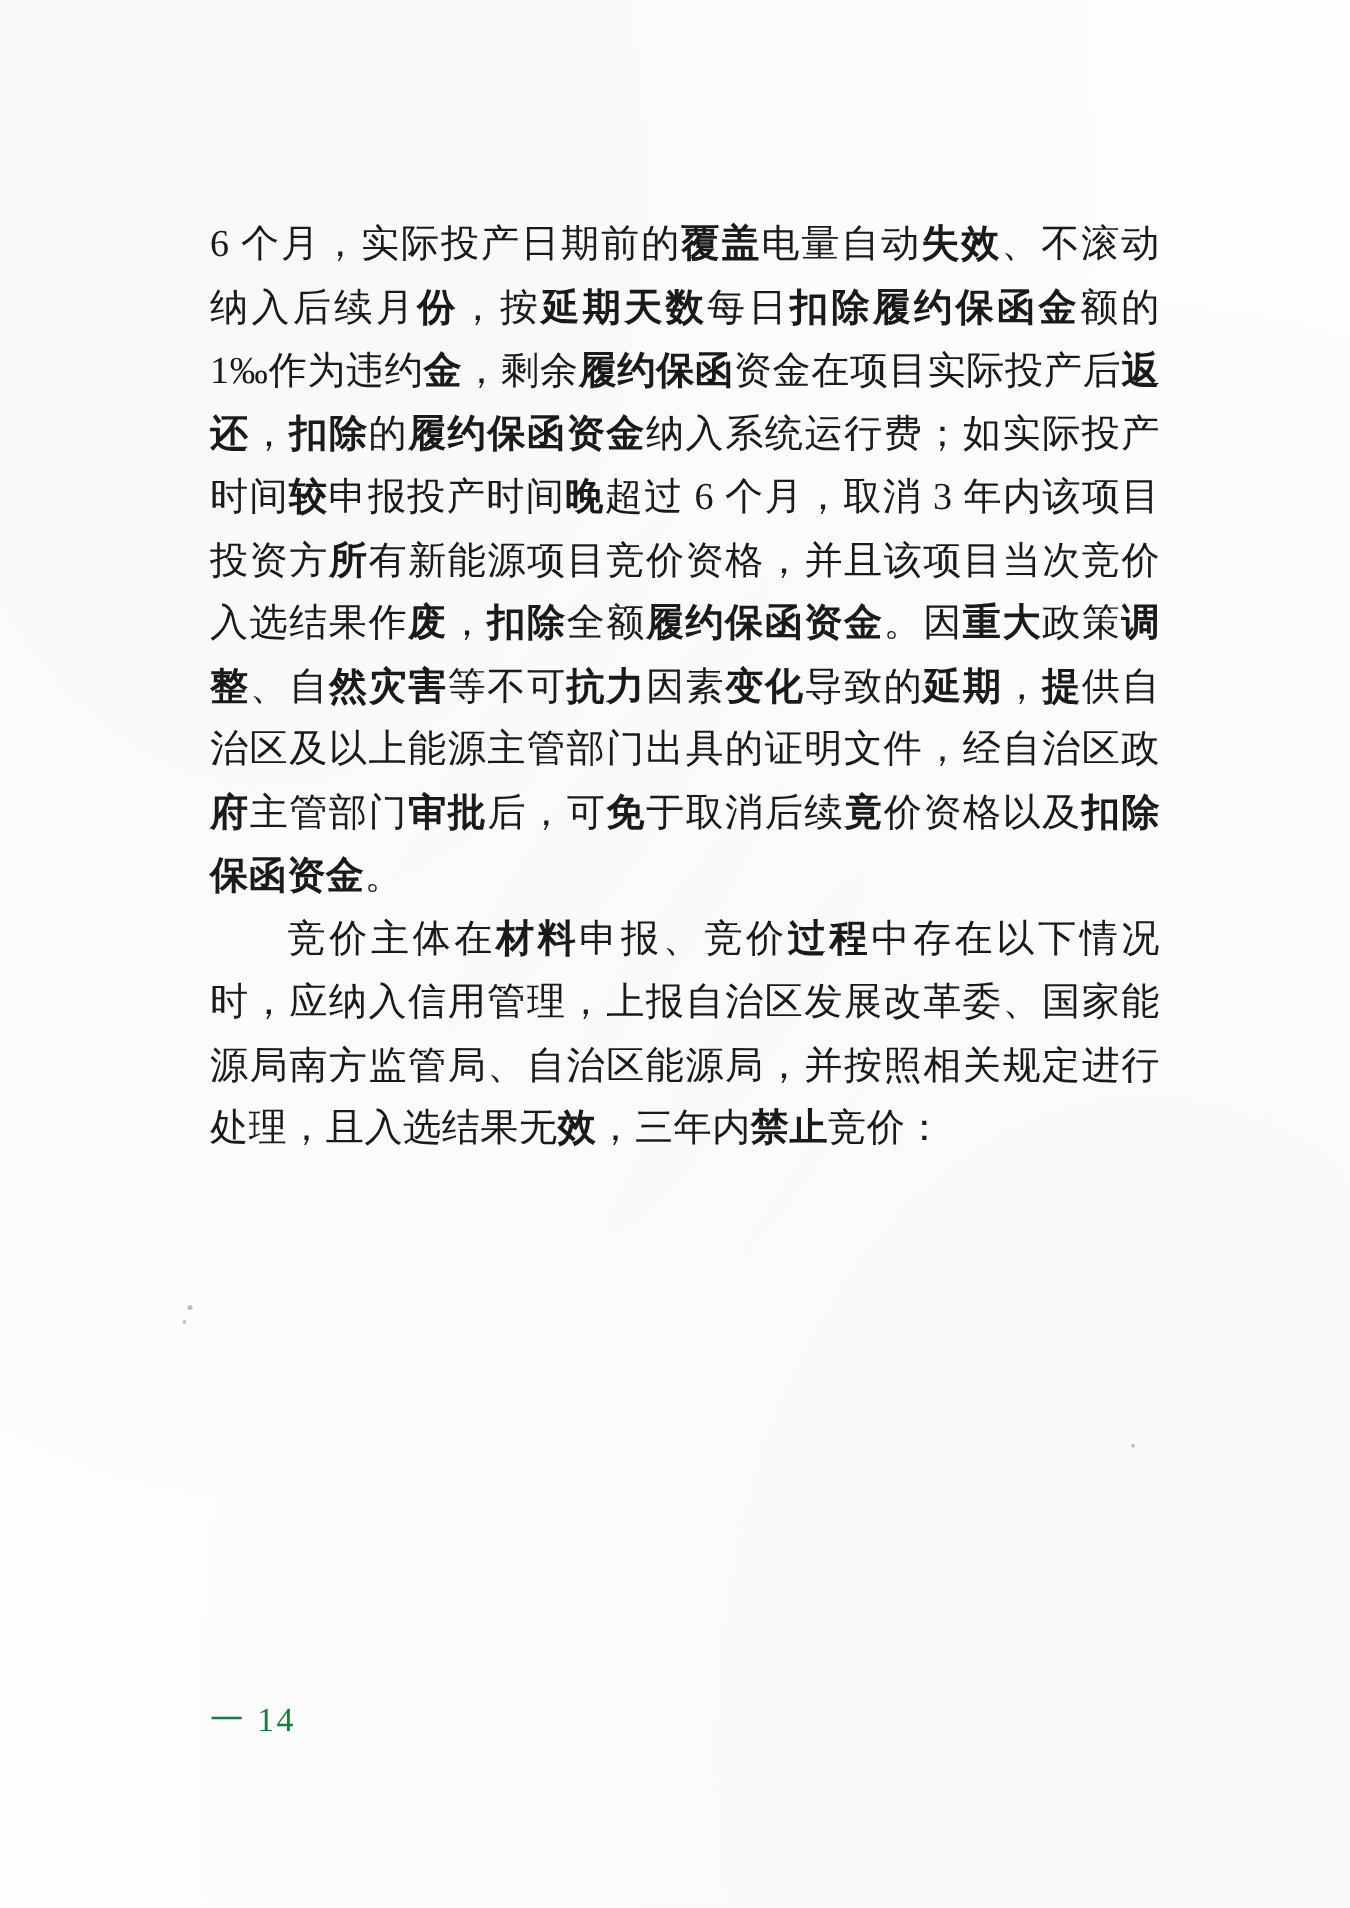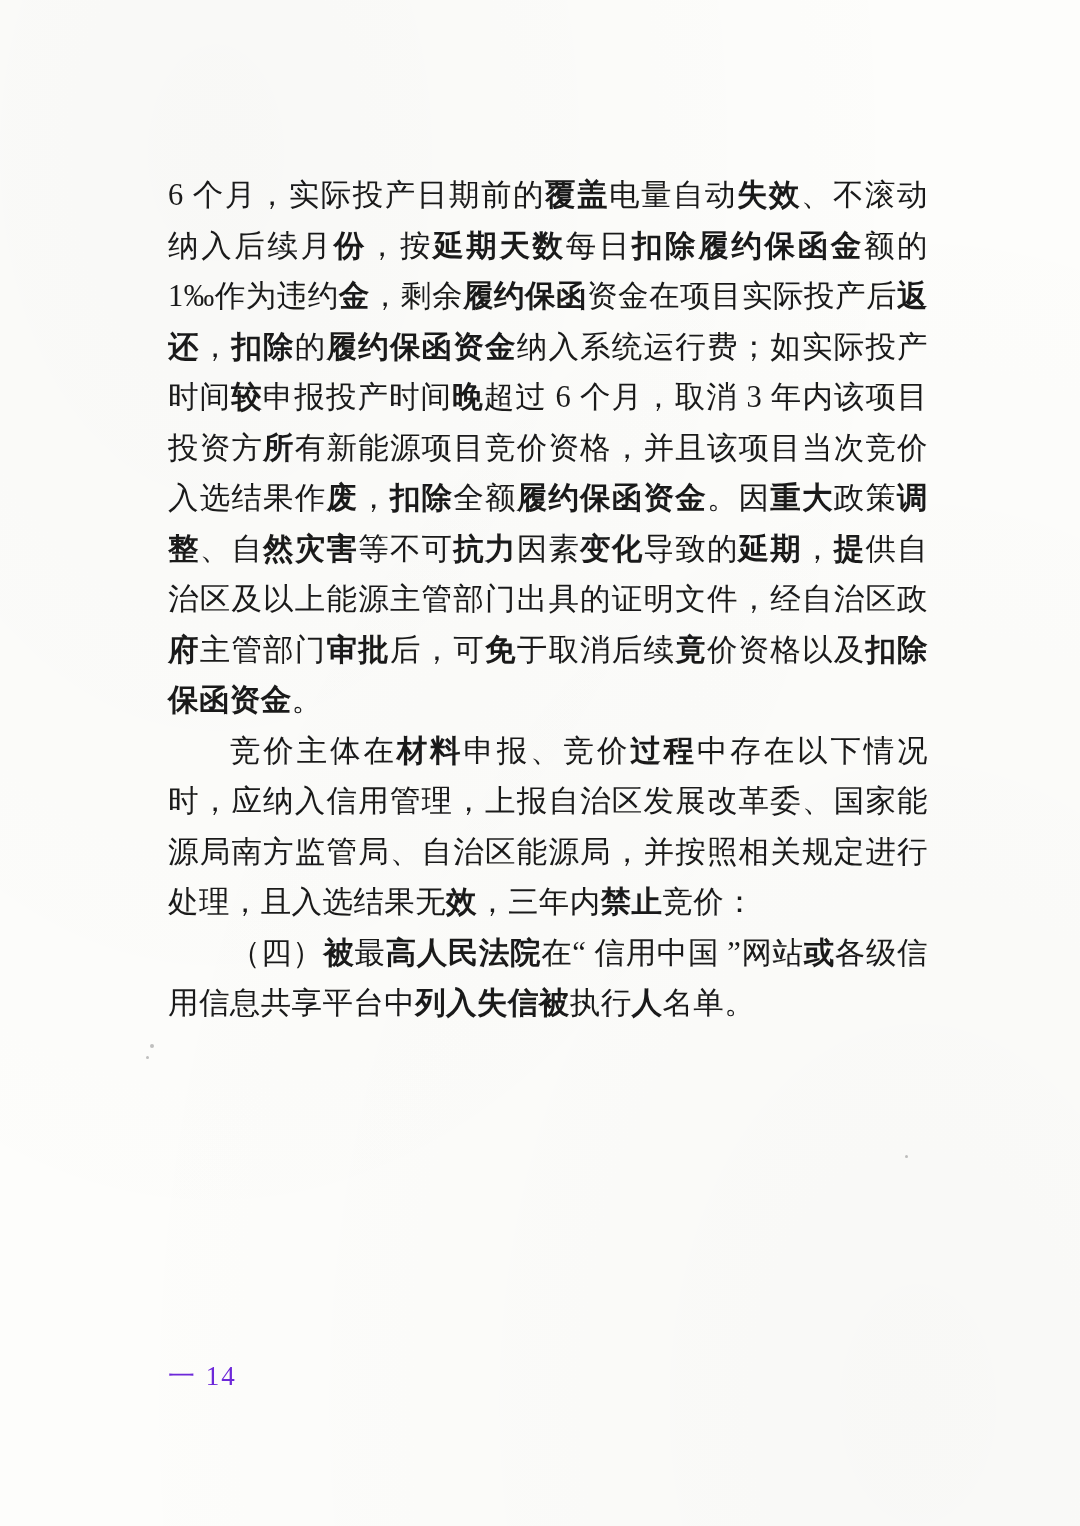--- a/index.html
+++ b/index.html
@@ -56,39 +56,38 @@
     font-weight: bold;
     text-indent: 62px;
     letter-spacing: 1px;
   }
   .footer {
     position: absolute;
     left: 168px;
     top: 1358px;
     font-size: 27px;
     letter-spacing: 2px;
-    color: #6d28d9;
+    color: #15803d;
   }
   .speck {
     position: absolute;
     background: #8c8c8c;
     border-radius: 50%;
     opacity: 0.55;
   }
 </style>
 </head>
 <body>
 
 <div class="page">
 
   <div class="content">
 
     <p class="para"><span>6 个月，实际投产日期前的</span><span class="b">覆盖</span><span>电量自动</span><span class="b">失效</span><span>、不滚动纳入后续月</span><span class="b">份</span><span>，按</span><span class="b">延期天数</span><span>每日</span><span class="b">扣除履约保函金</span><span>额的 1‰作为违约</span><span class="b">金</span><span>，剩余</span><span class="b">履约保函</span><span>资金在项目实际投产后</span><span class="b">返还</span><span>，</span><span class="b">扣除</span><span>的</span><span class="b">履约保函资金</span><span>纳入系统运行费；如实际投产时间</span><span class="b">较</span><span>申报投产时间</span><span class="b">晚</span><span>超过 6 个月，取消 3 年内该项目投资方</span><span class="b">所</span><span>有新能源项目竞价资格，并且该项目当次竞价入选结果作</span><span class="b">废</span><span>，</span><span class="b">扣除</span><span>全额</span><span class="b">履约保函资金</span><span>。因</span><span class="b">重大</span><span>政策</span><span class="b">调整</span><span>、自</span><span class="b">然灾害</span><span>等不可</span><span class="b">抗力</span><span>因素</span><span class="b">变化</span><span>导致的</span><span class="b">延期</span><span>，</span><span class="b">提</span><span>供自治区及以上能源主管部门出具的证明文件，经自治区政</span><span class="b">府</span><span>主管部门</span><span class="b">审批</span><span>后，可</span><span class="b">免</span><span>于取消后续</span><span class="b">竟</span><span>价资格以及</span><span class="b">扣除保函资金</span><span>。</span></p>
     <p class="para indent"><span>竞价主体在</span><span class="b">材料</span><span>申报、竞价</span><span class="b">过程</span><span>中存在以下情况时，应纳入信用管理，上报自治区发展改革委、国家能源局南方监管局、自治区能源局，并按照相关规定进行处理，且入选结果无</span><span class="b">效</span><span>，三年内</span><span class="b">禁止</span><span>竞价：</span></p>
-    <p class="para indent"><span>（四）</span><span class="b">被</span><span>最</span><span class="b">高人民法院</span><span>在“ 信用中国 ”网站</span><span class="b">或</span><span>各级信用信息共享平台中</span><span class="b">列入</span><span class="b">失信</span><span class="b">被</span><span>执行</span><span class="b">人</span><span>名单。</span></p>
 
   </div>
 
   <div class="footer">一  14</div>
 
   <span class="speck" style="left:150px; top:1044px; width:4px; height:4px;"></span>
   <span class="speck" style="left:146px; top:1056px; width:3px; height:3px;"></span>
   <span class="speck" style="left:905px; top:1155px; width:3px; height:3px;"></span>
 
 </div>

